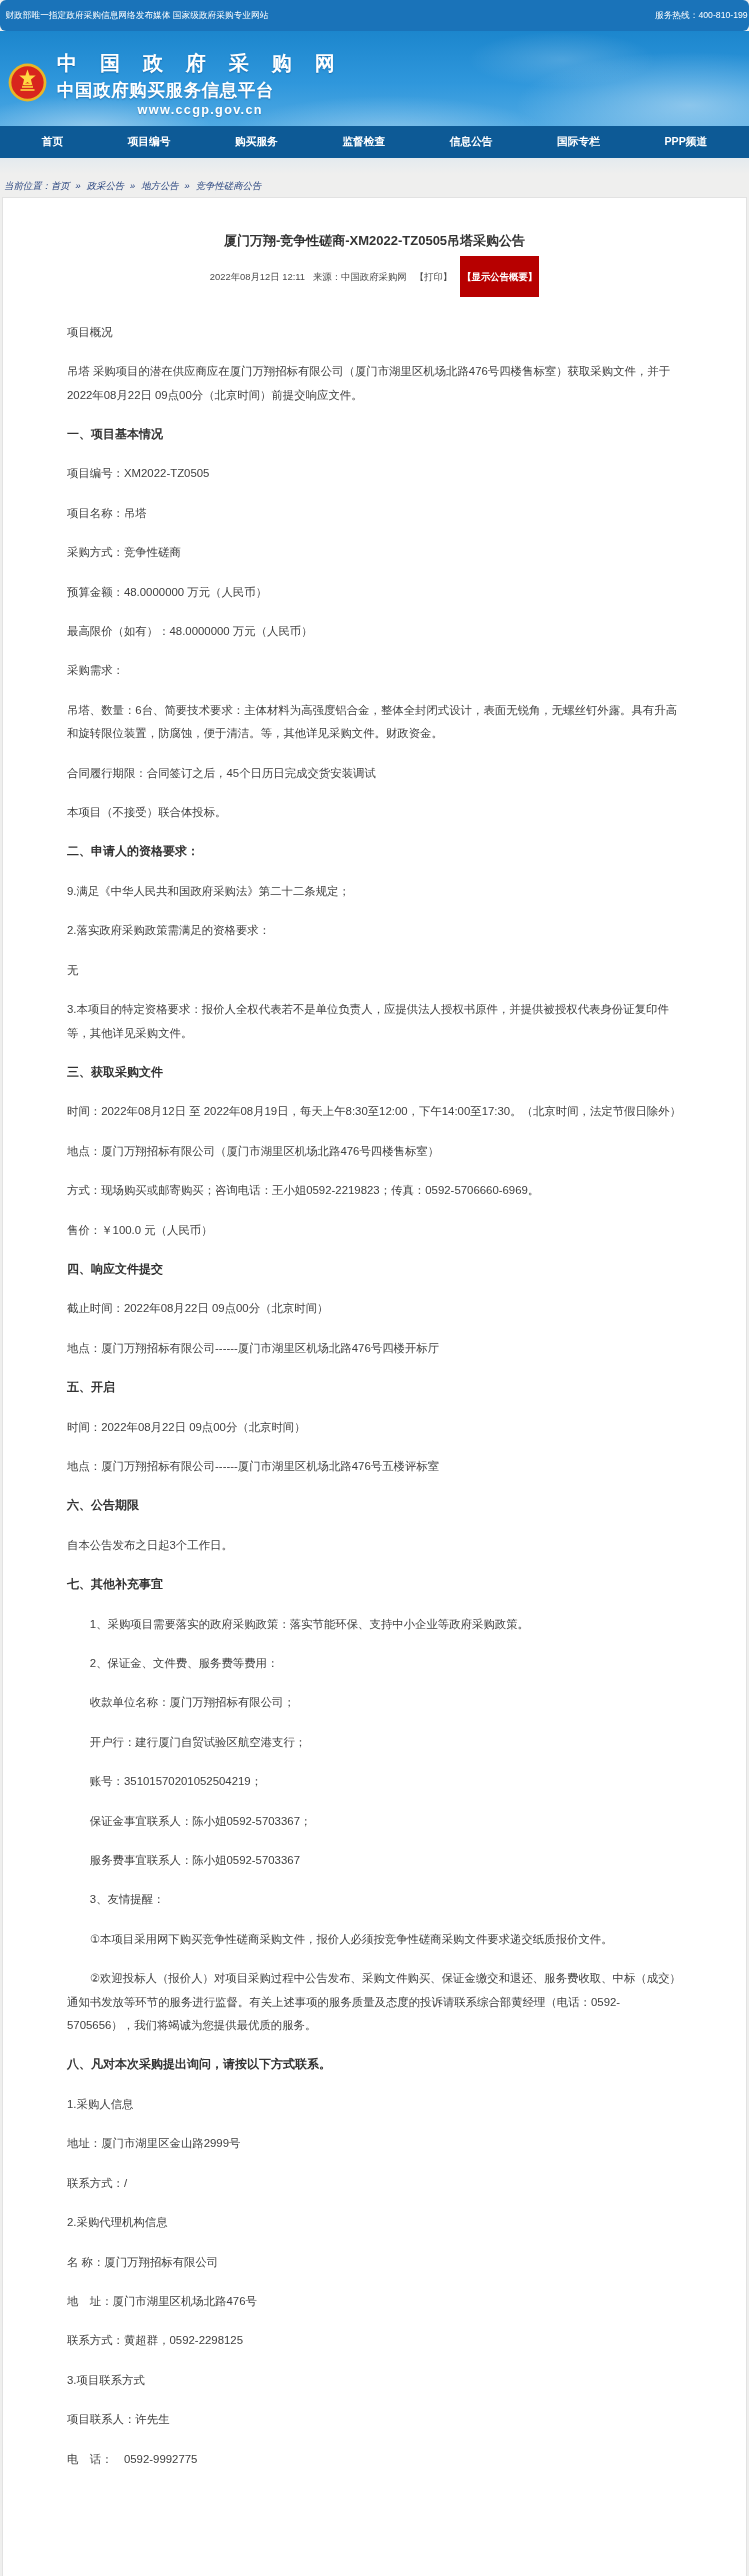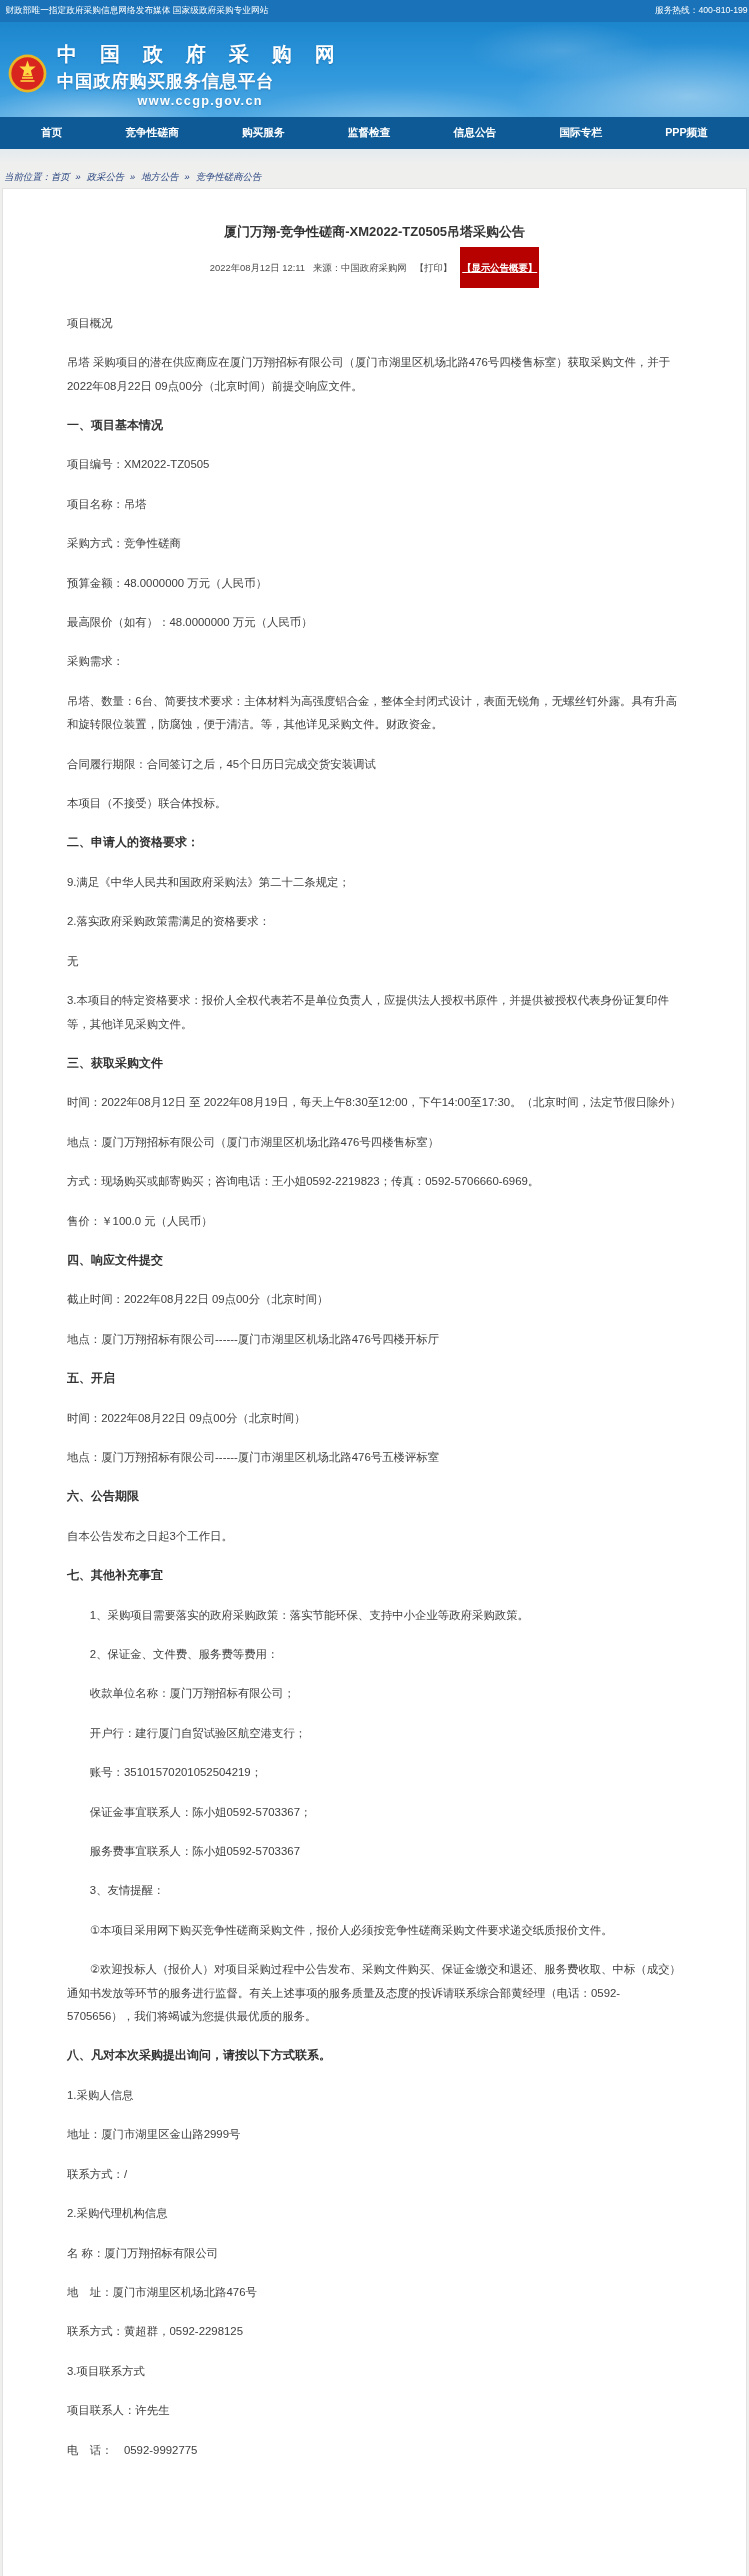--- a/index.html
+++ b/index.html
@@ -5,28 +5,29 @@
   * { box-sizing: border-box; }
   html, body { margin: 0; padding: 0; }
   body {
     width: 749px;
     background: var(--page-bg, #efefee);
     font-family: "Liberation Sans", "DejaVu Sans", sans-serif;
   }
 
   
   .topbar {
-    height: 22px;
+    height: 31px;
     background: var(--topbar-bg, #1a73b9);
     color: #fff;
     font-size: 8.7px;
     display: flex;
     justify-content: space-between;
     align-items: center;
     padding: 0 1.3px 0 5.4px;
+    border-radius: 6px;
   }
 
   
   .header {
     height: 95px;
     position: relative;
     overflow: hidden;
     background:
       radial-gradient(ellipse 174px 47px at 12% 102%, rgba(255,255,255,.38), rgba(255,255,255,0) 70%),
       radial-gradient(ellipse 227px 54px at 52% 108%, rgba(255,255,255,.30), rgba(255,255,255,0) 70%),
@@ -107,21 +108,20 @@
   }
   .meta span { margin: 0 2.7px; }
   .print-link { cursor: pointer; }
   .badge {
     background: var(--badge-bg, #b70000);
     color: var(--badge-text, #ffffff);
     font-weight: bold;
     padding: 15px 2px;
     margin-left: 2.7px;
     cursor: pointer;
-    text-decoration: underline;
   }
 
   
   .article {
     padding: 37px 64px 0;
     color: var(--body-text, #404040);
     font-size: 11.4px;
   }
   .blk { line-height: 23.4px; margin: 0 0 16px; }
   .blk.h { font-weight: bold; color: #333; font-size: 12px; }
@@ -150,21 +150,21 @@
     <div class="logo-text">
       <div class="l1">中 国 政 府 采 购 网</div>
       <div class="l2">中国政府购买服务信息平台</div>
       <div class="l3">www.ccgp.gov.cn</div>
     </div>
   </div>
 </div>
 
 <div class="nav">
   <a class="nav-item">首页</a>
-  <a class="nav-item">竞争性磋商</a>
+  <a class="nav-item">项目编号</a>
   <a class="nav-item">购买服务</a>
   <a class="nav-item">监督检查</a>
   <a class="nav-item">信息公告</a>
   <a class="nav-item">国际专栏</a>
   <a class="nav-item">PPP频道</a>
 </div>
 <div class="nav-fade"></div>
 
 <div class="breadcrumb">
   <span>当前位置：</span><a>首页</a>

